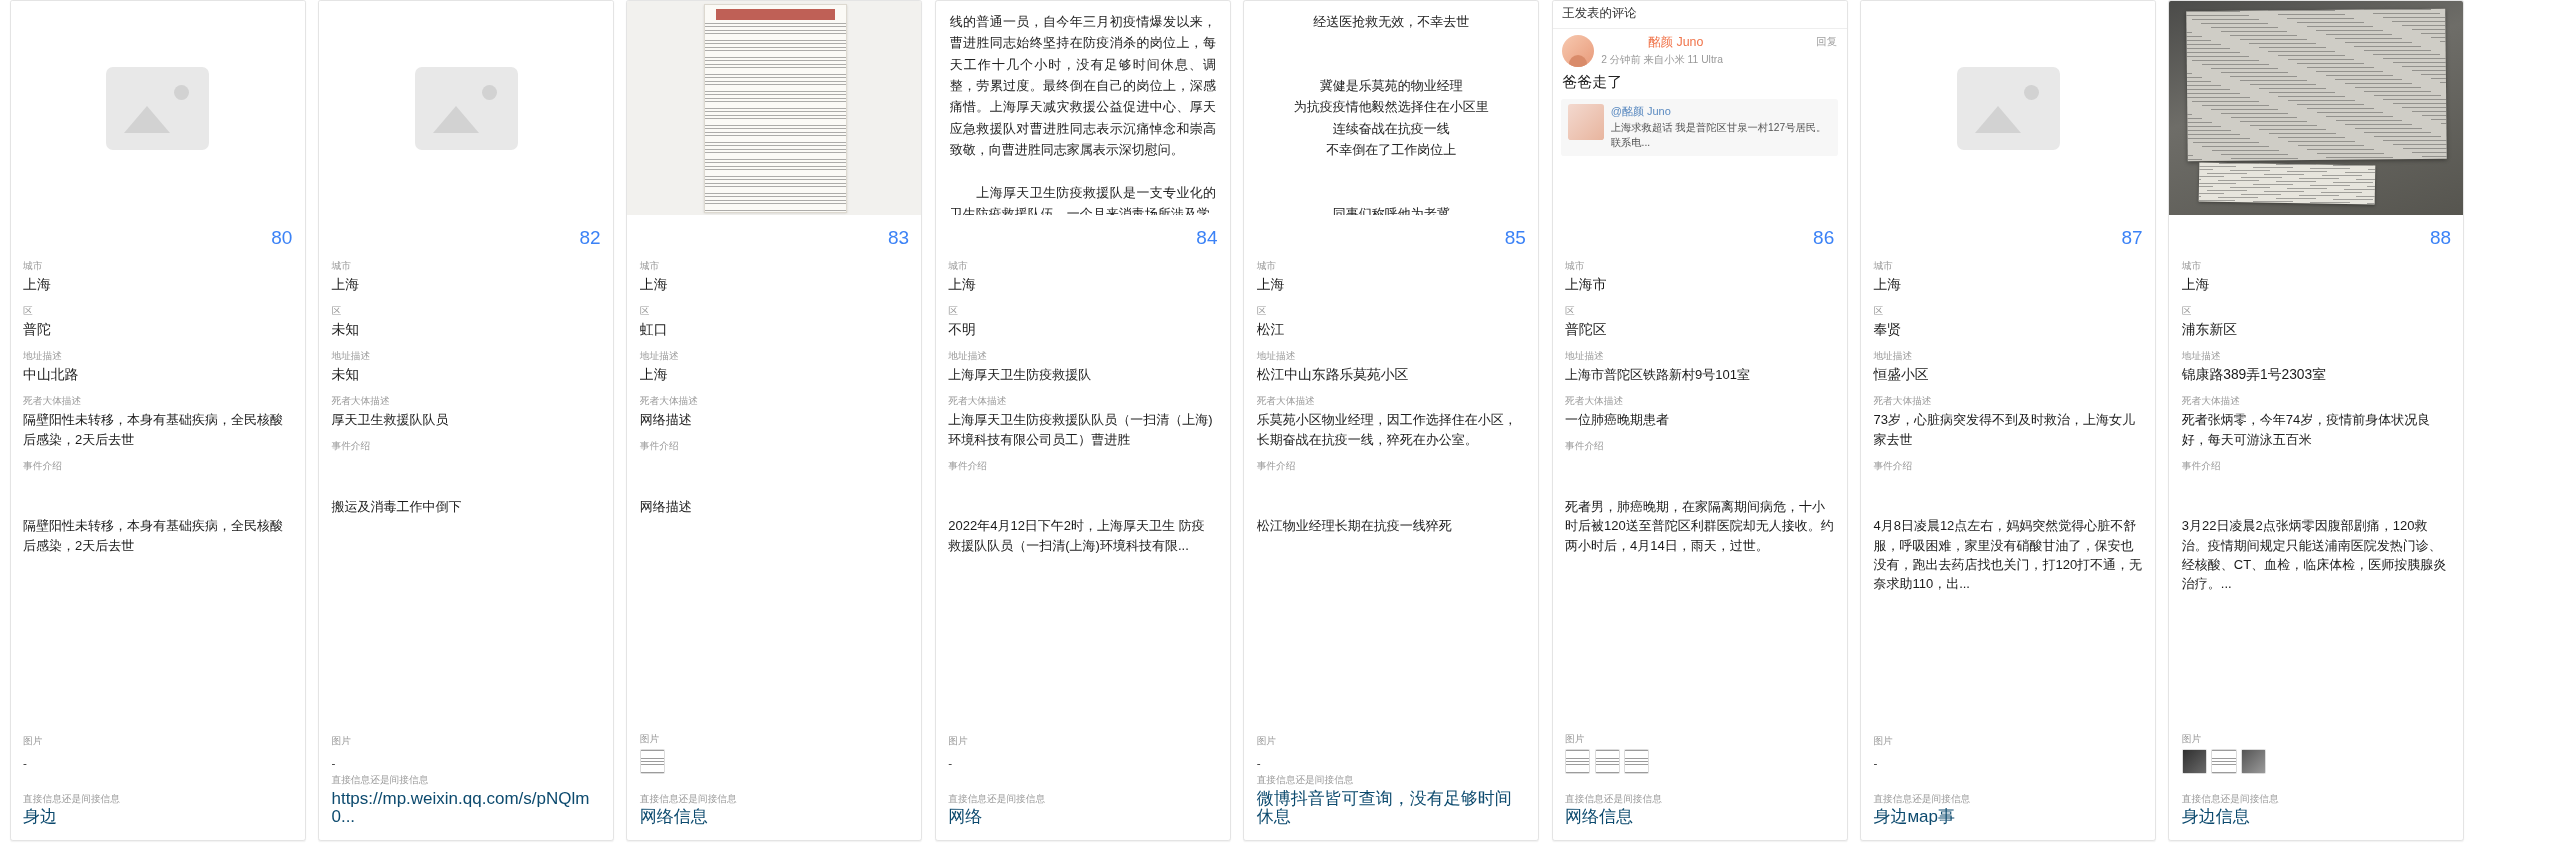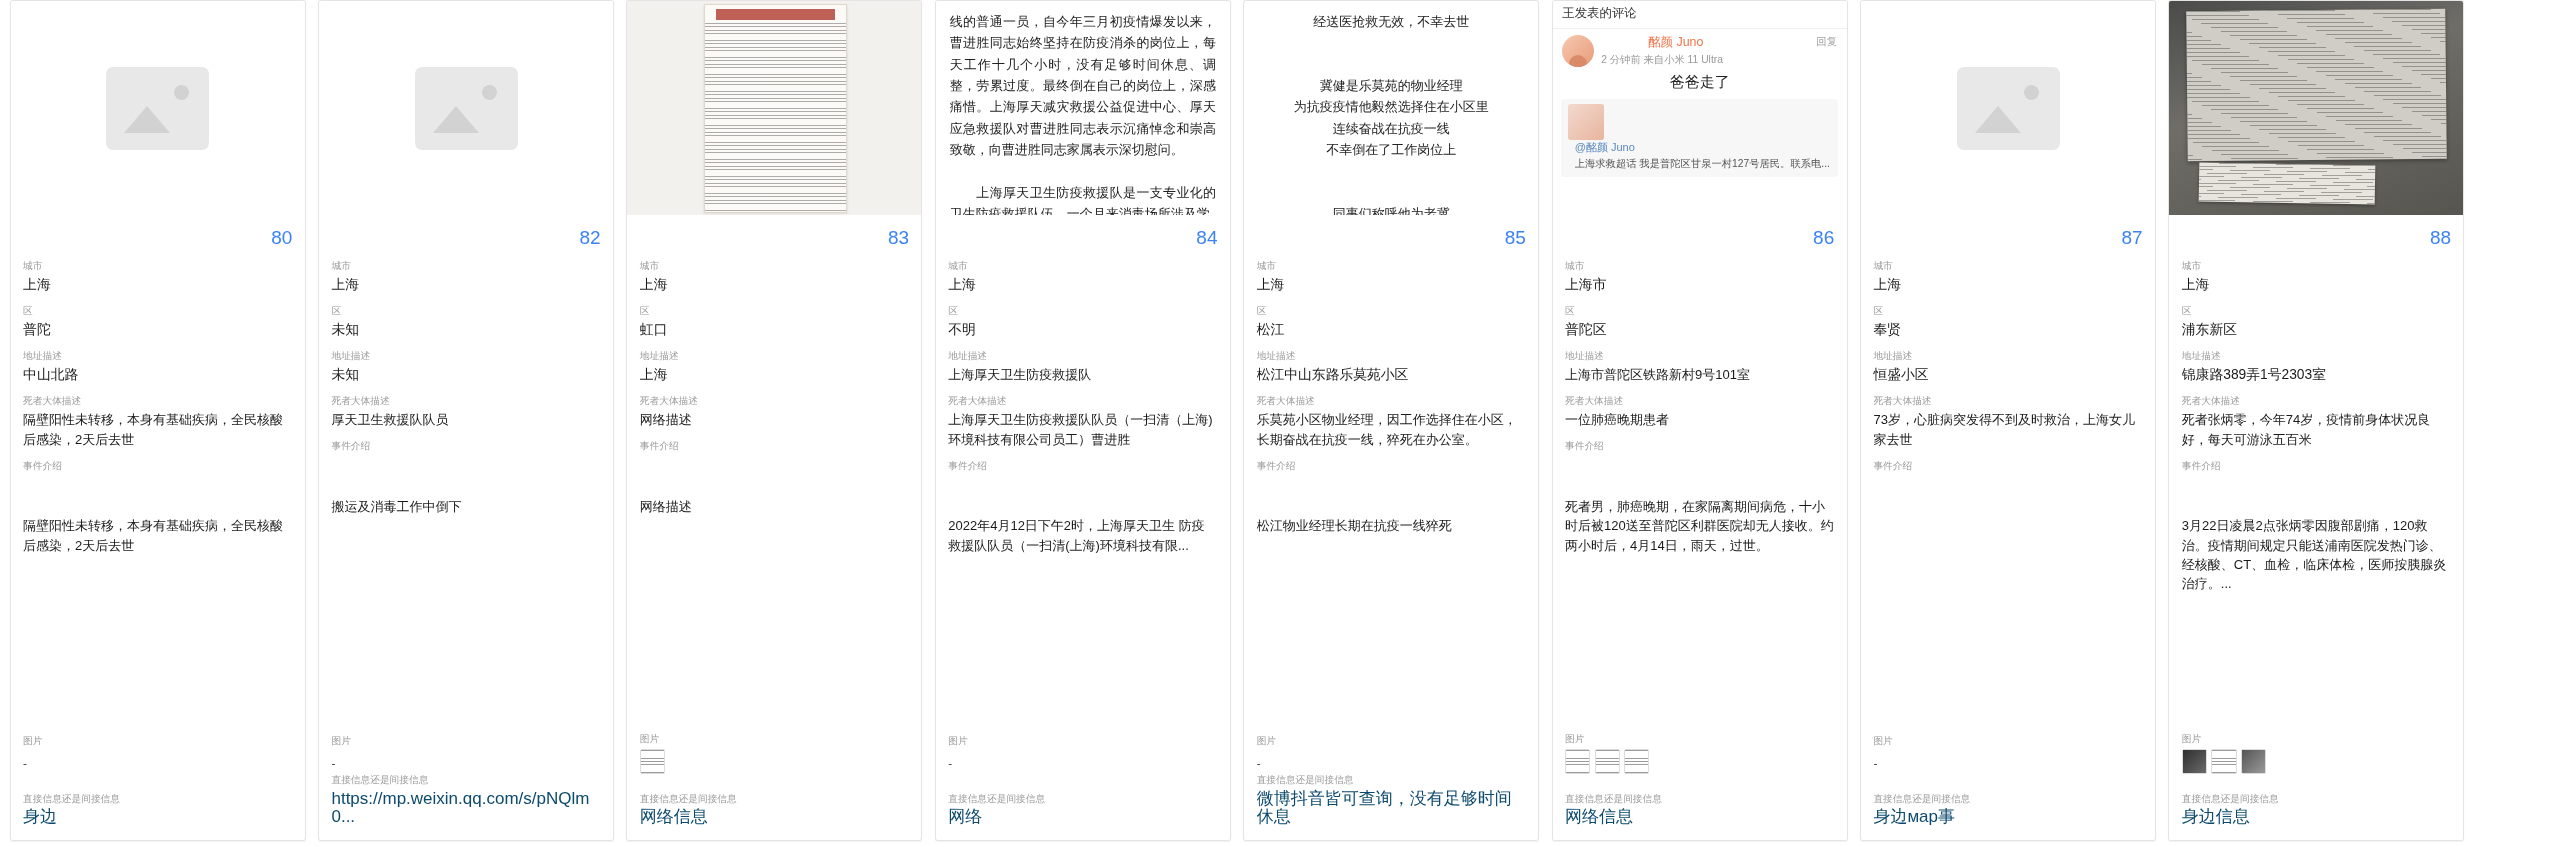--- a/index.html
+++ b/index.html
@@ -229,30 +229,28 @@
     color: #a0a0a0;
     font-size: 10.3px;
     margin-left: 5.5px;
     flex: 0 0 auto;
   }
   .wb-maintext {
     padding: 1.4px 9.7px 4.1px;
     font-size: 15px;
     color: #222;
     font-weight: normal;
-    text-align: center;
   }
   .wb-quote {
     margin: 2.8px 8.3px 0;
     background: #f7f7f7;
     border-radius: 2.8px;
     padding: 5.5px 6.9px;
     display: flex;
     align-items: flex-start;
-    flex-direction: column;
   }
   .wb-quote-thumb {
     width: 36px;
     height: 36px;
     flex: 0 0 36px;
     border-radius: 2.8px;
     background: linear-gradient(135deg, #f3d9cf, #e8b59e);
   }
   .wb-quote-body {
     margin-left: 6.9px;
@@ -655,20 +653,21 @@
       <div class="field">
         <div class="flabel">地址描述</div>
         <div class="fvalue">恒盛小区</div>
       </div>
       <div class="field">
         <div class="flabel">死者大体描述</div>
         <div class="fvalue desc">73岁，心脏病突发得不到及时救治，上海女儿家去世</div>
       </div>
       <div class="field">
         <div class="flabel">事件介绍</div>
+        <div class="fvalue intro">4月8日凌晨12点左右，妈妈突然觉得心脏不舒服，呼吸困难，家里没有硝酸甘油了，保安也没有，跑出去药店找也关门，打120打不通，无奈求助110，出...</div>
       </div>
     </div>
     <div class="pics-block">
       <div class="flabel">图片</div>
       <div class="thumbs">
         <div class="thumb-none">-</div>
       </div>
     </div>
     <div class="footer-block">
       <div class="flabel">直接信息还是间接信息</div>

